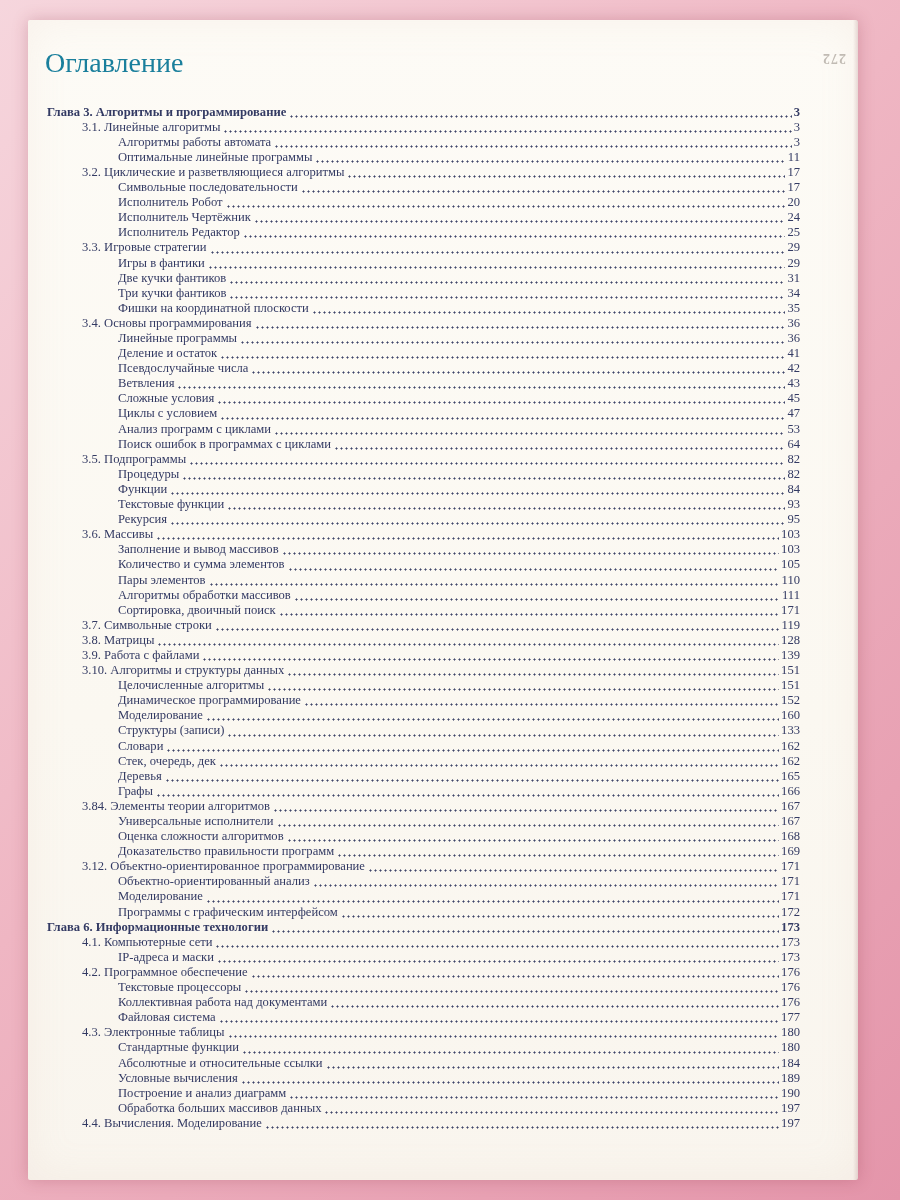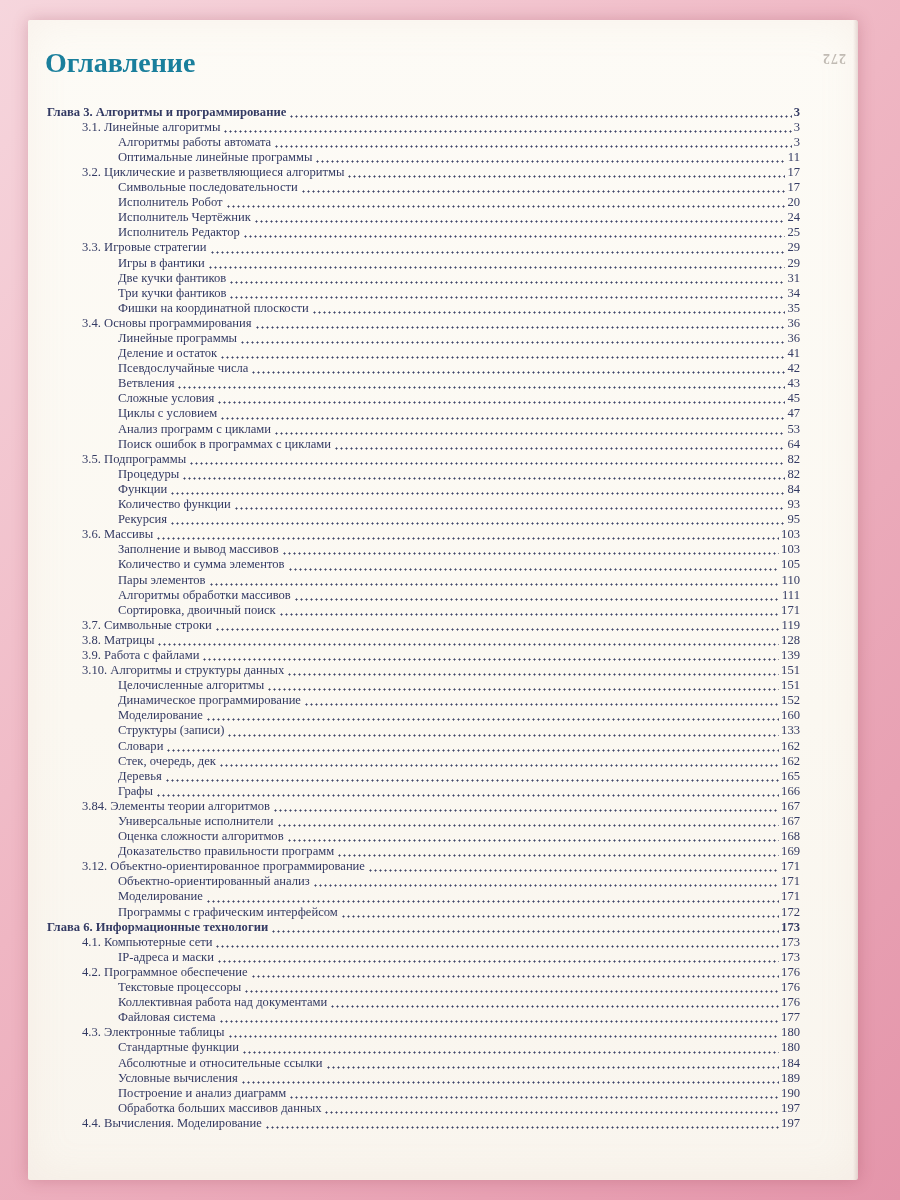--- a/index.html
+++ b/index.html
@@ -25,21 +25,21 @@
     opacity: 0.8;
     font-size: 14px;
     font-weight: bold;
     transform: rotate(180deg);
     letter-spacing: 1px;
   }
   h1.title {
     margin: 26px 7px 0 17px;
     font-size: 28px;
     line-height: 1.2;
-    font-weight: bold;
+    font-weight: normal;
     color: var(--title, #1a7f9c);
     font-family: "Liberation Serif", "DejaVu Serif", serif;
   }
   .toc {
     width: 753px;
     margin: 25px 0 0 19px;
     color: var(--text, #333a63);
   }
   .toc-row {
     display: flex;
@@ -203,21 +203,21 @@
     <span class="toc-label">Процедуры</span>
     <span class="toc-dots"></span>
     <span class="toc-page">82</span>
   </div>
       <div class="toc-row level-2">
     <span class="toc-label">Функции</span>
     <span class="toc-dots"></span>
     <span class="toc-page">84</span>
   </div>
       <div class="toc-row level-2">
-    <span class="toc-label">Количество функции</span>
+    <span class="toc-label">Текстовые функции</span>
     <span class="toc-dots"></span>
     <span class="toc-page">93</span>
   </div>
       <div class="toc-row level-2">
     <span class="toc-label">Рекурсия</span>
     <span class="toc-dots"></span>
     <span class="toc-page">95</span>
   </div>
       <div class="toc-row level-1">
     <span class="toc-label">3.6. Массивы</span>

